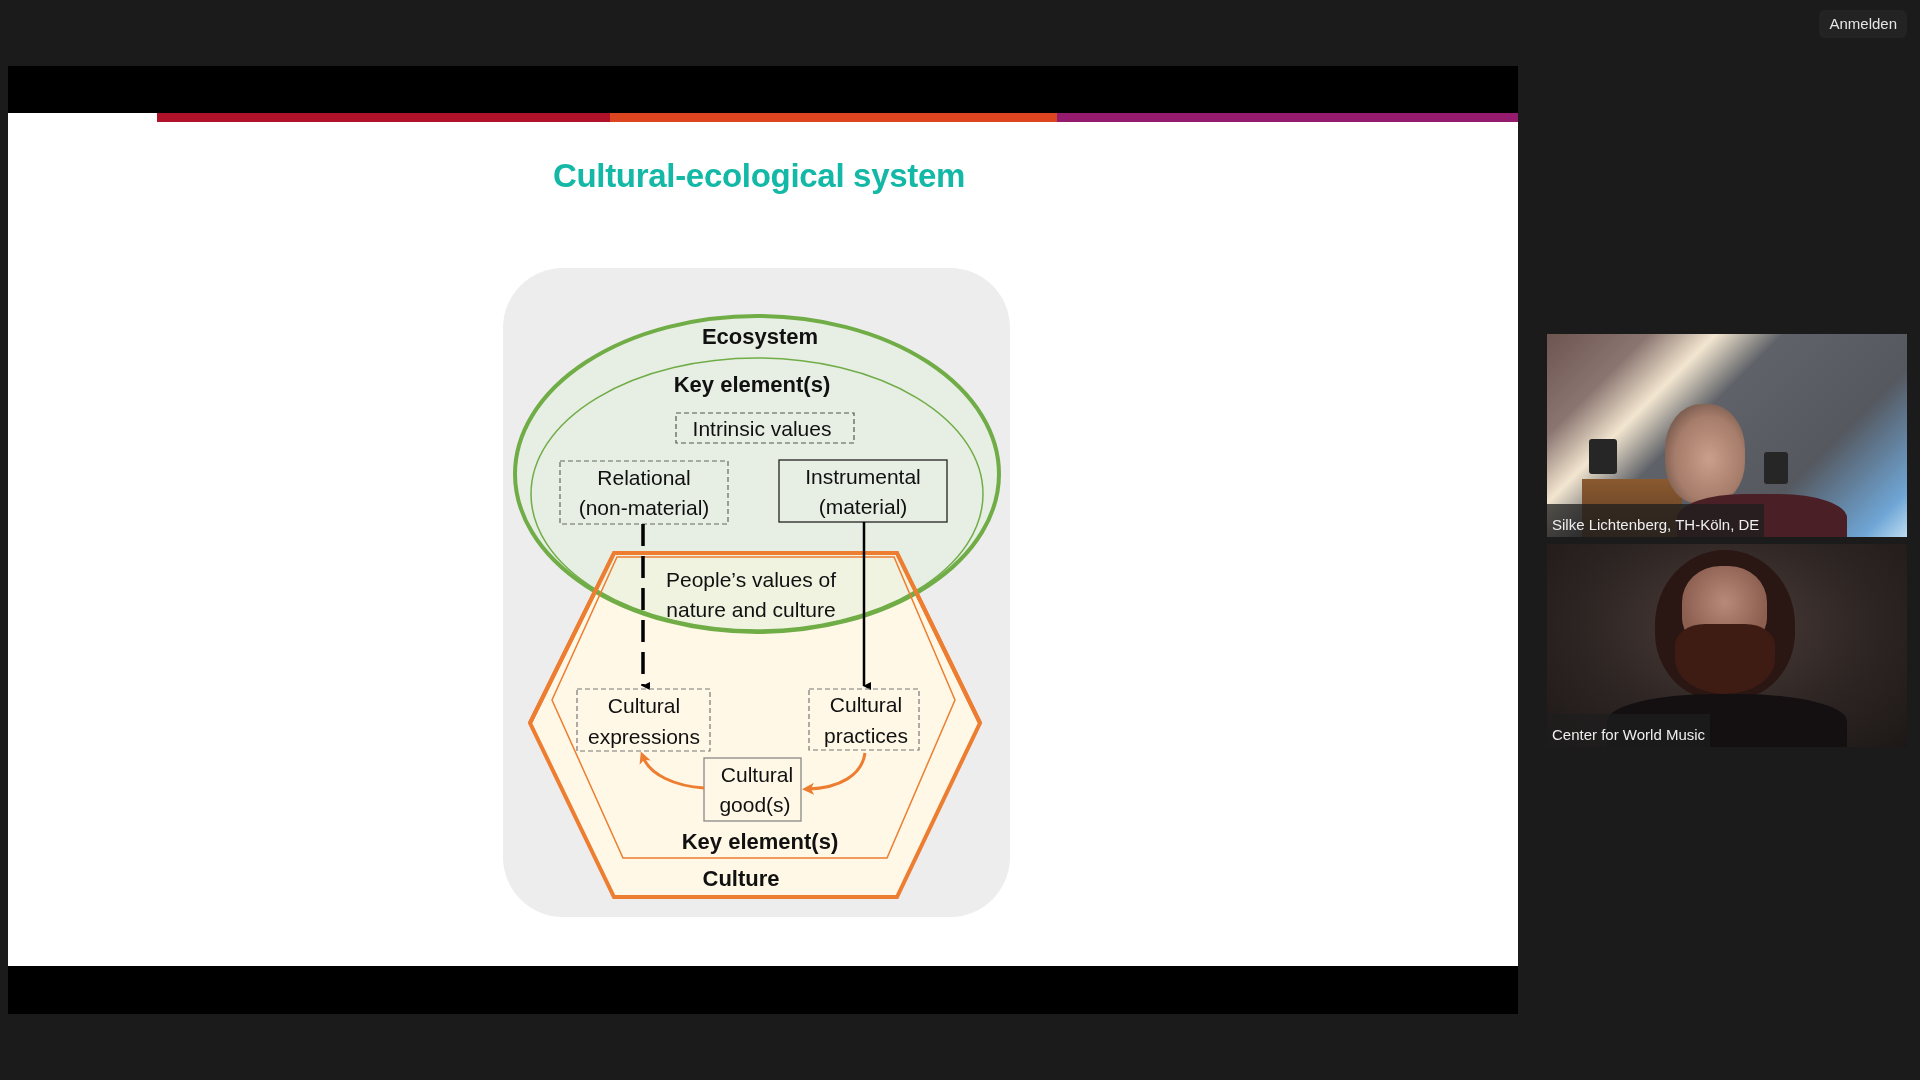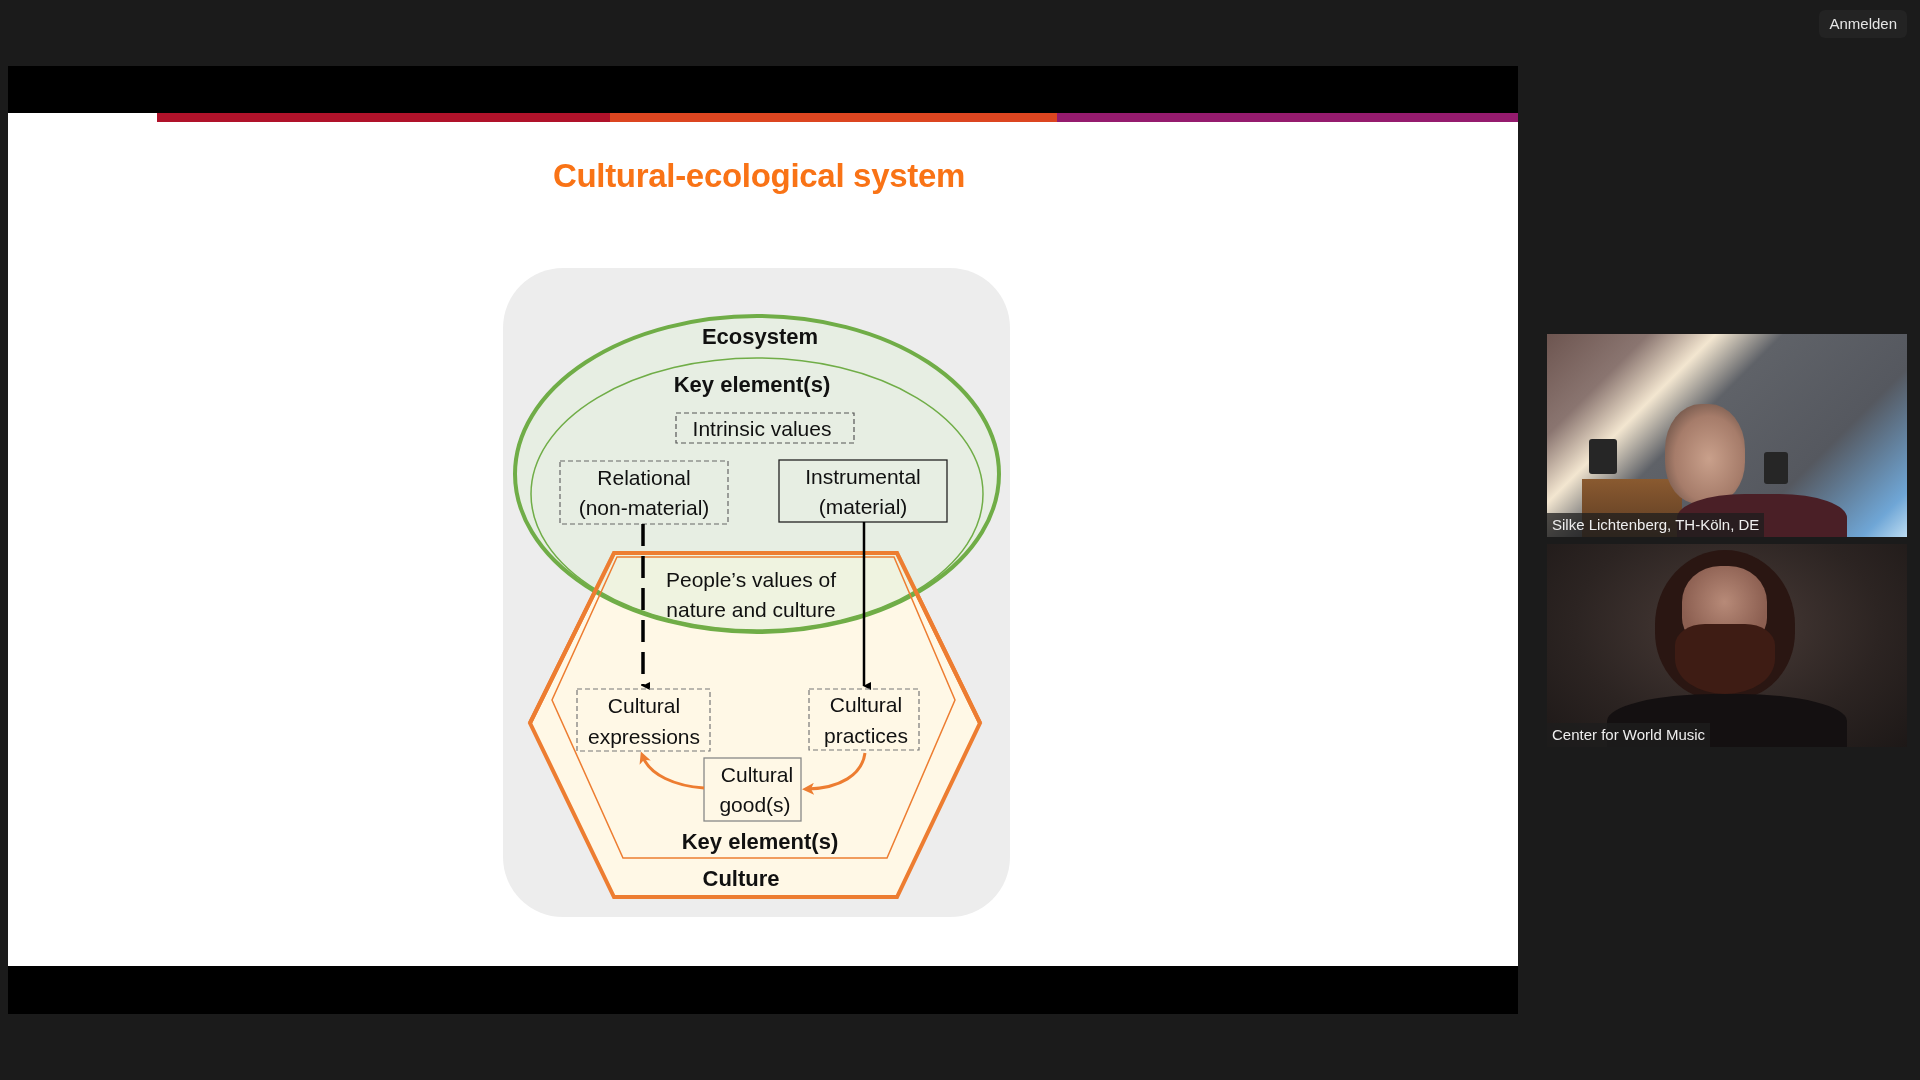--- a/index.html
+++ b/index.html
@@ -1,24 +1,24 @@
 <!DOCTYPE html>
 <html><head>
 <meta charset="utf-8">
 <style>
   html, body { margin:0; padding:0; }
   body { width:1920px; height:1080px; background:#1b1b1b; position:relative; overflow:hidden; font-family:"DejaVu Sans", sans-serif; }
   .signin { position:absolute; right:13px; top:10px; height:28px; padding:0 10px; background:#232323; border-radius:6px; color:#e5e5e5; font-size:15px; line-height:28px; font-family:"Liberation Sans", sans-serif; }
   .share { position:absolute; left:8px; top:66px; width:1510px; height:948px; background:#000; }
   .slide { position:absolute; left:8px; top:113px; width:1510px; height:853px; background:#fff; overflow:hidden; }
   .bar { position:absolute; top:0; height:9px; }
-  .title { position:absolute; left:0; width:1518px; top:157px; text-align:center; font-family:"Liberation Sans", sans-serif; font-weight:bold; font-size:33px; color:#f97316; letter-spacing:-0.3px; }
+  .title { position:absolute; left:0; width:1518px; top:157px; text-align:center; font-family:"Liberation Sans", sans-serif; font-weight:bold; font-size:33px; color:#14b8a6; letter-spacing:-0.3px; }
   svg.diagram { position:absolute; left:0; top:0; }
   .tile { position:absolute; left:1547px; width:360px; height:203px; overflow:hidden; background:#333; }
-  .tile .name { position:absolute; left:0; bottom:0; background:rgba(30,30,30,0.75); color:#eee; font-family:"Liberation Sans", sans-serif; font-size:15px; padding:3px 5px 4px 5px; }
+  .tile .name { position:absolute; left:0; bottom:0; background:rgba(30,30,30,0.75); color:#eee; font-family:"Liberation Sans", sans-serif; font-size:15px; padding:12px 5px 4px 5px; }
   .t { font-family:"Liberation Sans", sans-serif; fill:#111; }
 </style>
 </head>
 <body>
 
 <div class="signin">Anmelden</div>
 
 <div class="share"></div>
 <div class="slide">
   <div class="bar" style="left:149px;width:453px;background:#b0122a;"></div>

